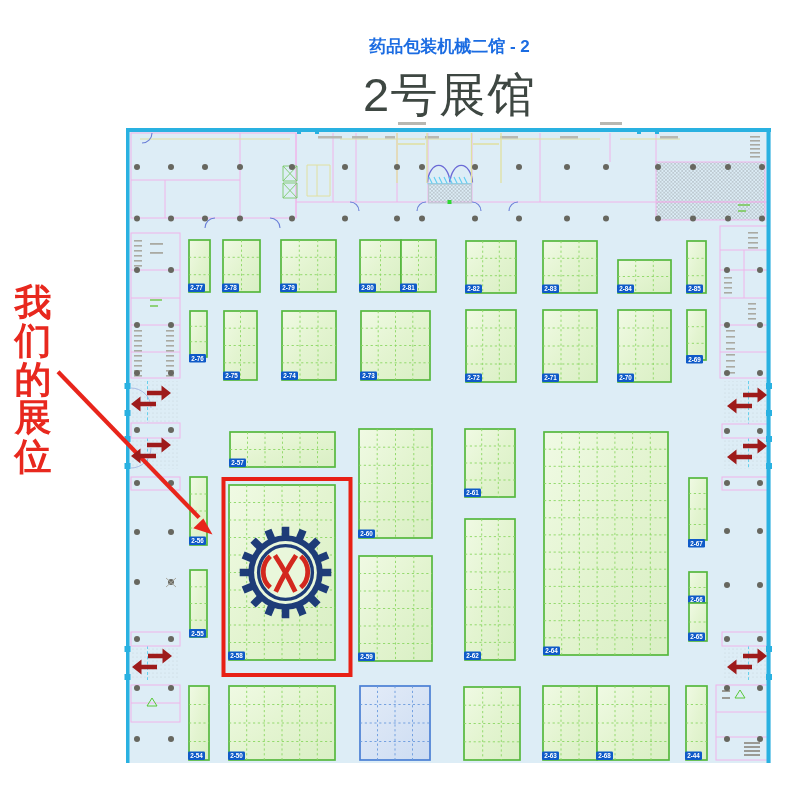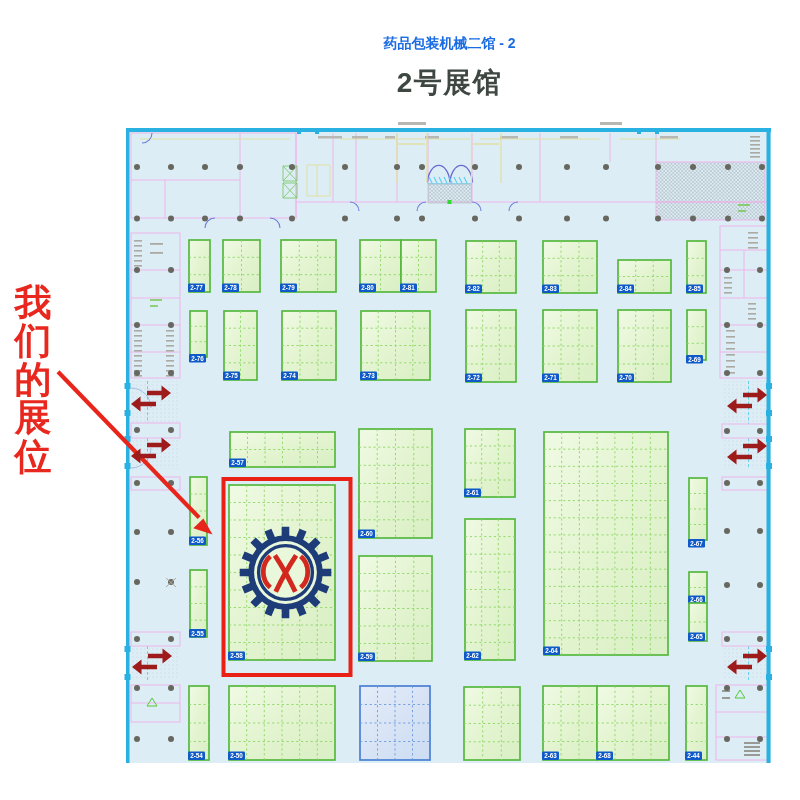--- a/index.html
+++ b/index.html
@@ -1,16 +1,16 @@
 <!DOCTYPE html>
 <html><head><meta charset="utf-8"><style>
 html,body{margin:0;padding:0;background:#fff;width:800px;height:800px;overflow:hidden;}
 body{font-family:"Liberation Sans",sans-serif;position:relative;}
-.t1{position:absolute;left:128px;top:35px;width:643px;text-align:center;font-size:14px;font-weight:bold;color:#1b6ce2;}
-.t2{position:absolute;left:128px;top:64px;width:643px;text-align:center;font-size:28px;font-weight:bold;color:#3e4742;letter-spacing:1.5px;}
+.t1{position:absolute;left:128px;top:35px;width:643px;text-align:center;font-size:17px;font-weight:bold;color:#1b6ce2;}
+.t2{position:absolute;left:128px;top:64px;width:643px;text-align:center;font-size:47px;font-weight:normal;color:#3e4742;letter-spacing:1.5px;}
 .vt{position:absolute;left:11px;top:284px;width:44px;font-size:37px;font-weight:bold;color:#e8281e;line-height:38.4px;text-align:center;}
 </style></head><body>
 
 <div class="t1">药品包装机械二馆 - 2</div>
 
 <div class="t2">2号展馆</div>
 
 <div class="vt">我<br>们<br>的<br>展<br>位</div>
 <svg width="800" height="800" viewBox="0 0 800 800">
 <defs>

